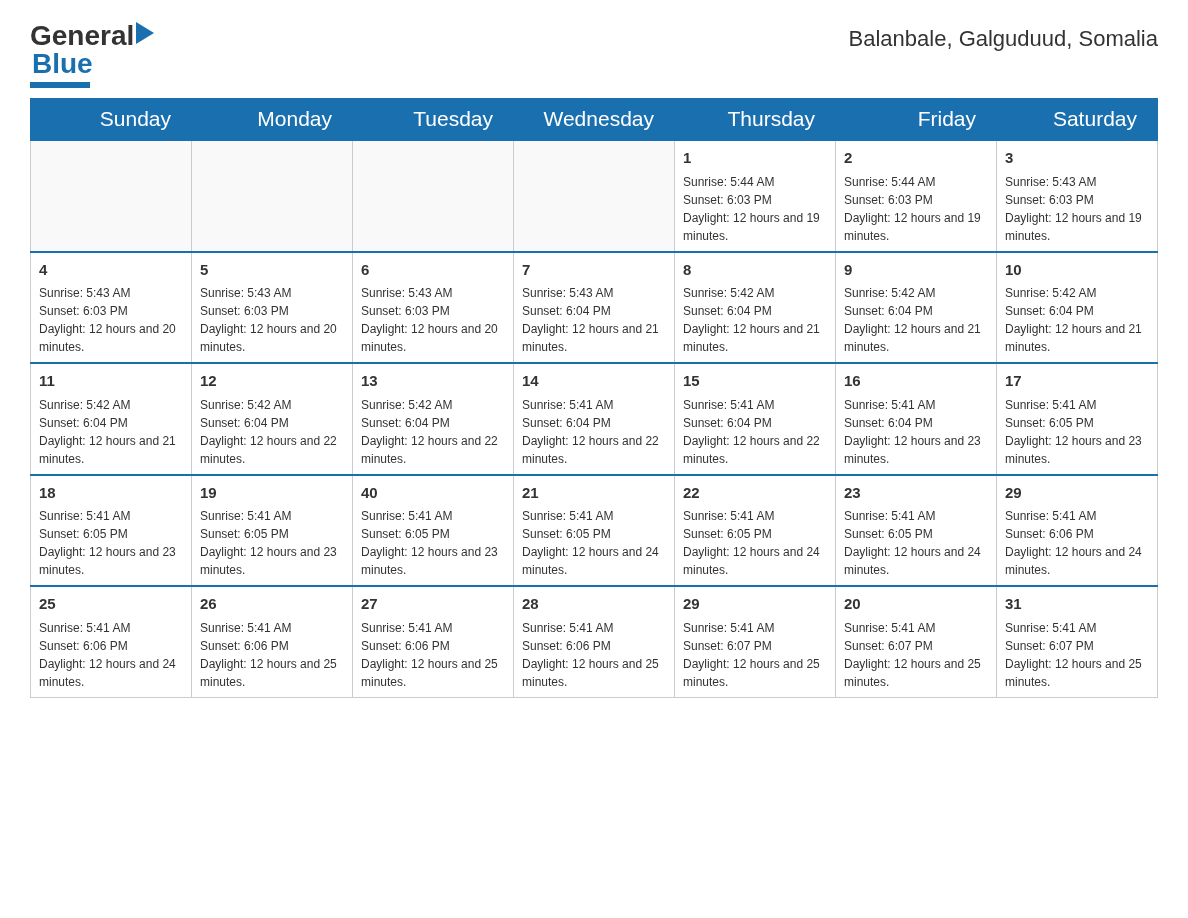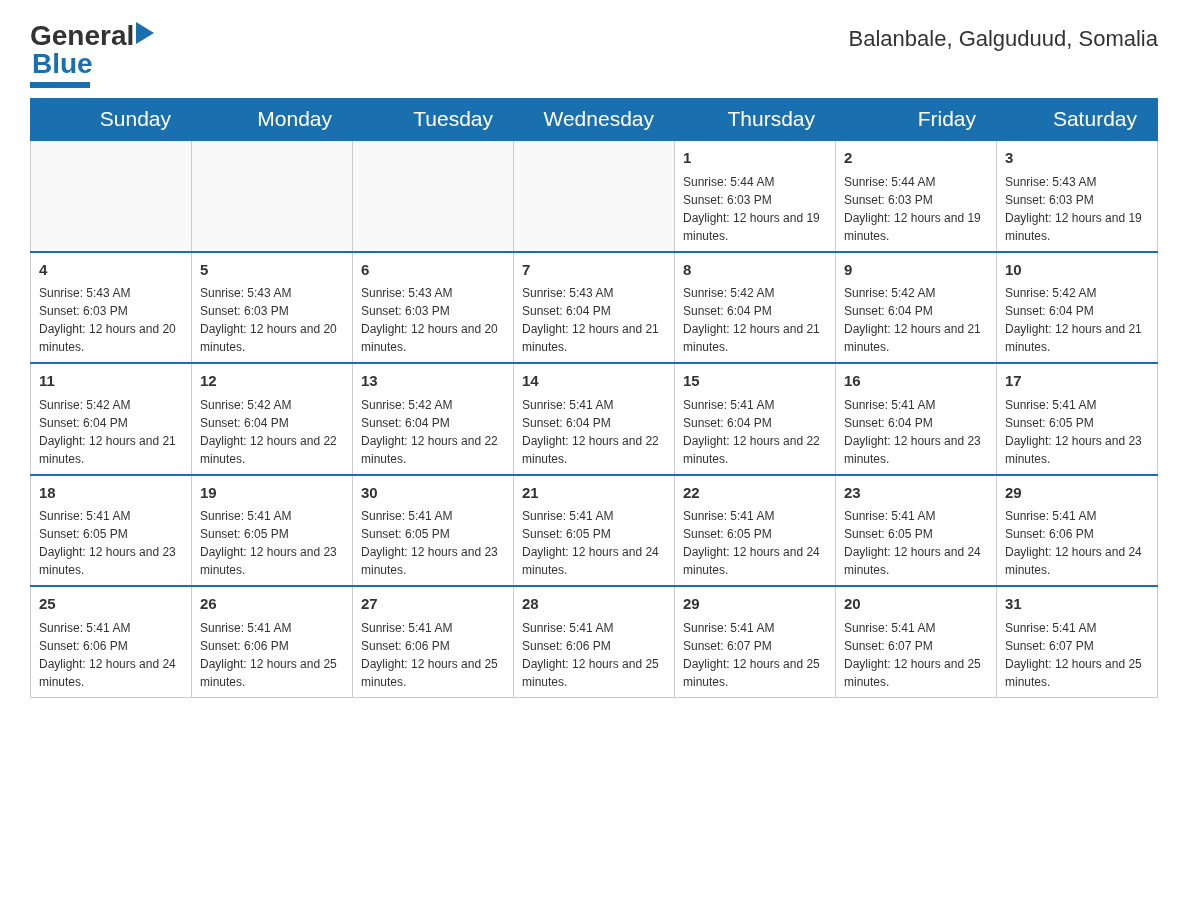--- a/index.html
+++ b/index.html
@@ -254,21 +254,21 @@
           <span style="display: block; font-size: 12px; line-height: 1.5;">Sunset: 6:05 PM</span>
           <span style="display: block; font-size: 12px; line-height: 1.5;">Daylight: 12 hours and 23 minutes.</span>
         </td>
         <td>
           <span class="day-num">19</span>
           <span style="display: block; font-size: 12px; line-height: 1.5;">Sunrise: 5:41 AM</span>
           <span style="display: block; font-size: 12px; line-height: 1.5;">Sunset: 6:05 PM</span>
           <span style="display: block; font-size: 12px; line-height: 1.5;">Daylight: 12 hours and 23 minutes.</span>
         </td>
         <td>
-          <span class="day-num">30</span>
+          <span class="day-num">40</span>
           <span style="display: block; font-size: 12px; line-height: 1.5;">Sunrise: 5:41 AM</span>
           <span style="display: block; font-size: 12px; line-height: 1.5;">Sunset: 6:05 PM</span>
           <span style="display: block; font-size: 12px; line-height: 1.5;">Daylight: 12 hours and 23 minutes.</span>
         </td>
         <td>
           <span class="day-num">21</span>
           <span style="display: block; font-size: 12px; line-height: 1.5;">Sunrise: 5:41 AM</span>
           <span style="display: block; font-size: 12px; line-height: 1.5;">Sunset: 6:05 PM</span>
           <span style="display: block; font-size: 12px; line-height: 1.5;">Daylight: 12 hours and 24 minutes.</span>
         </td>

